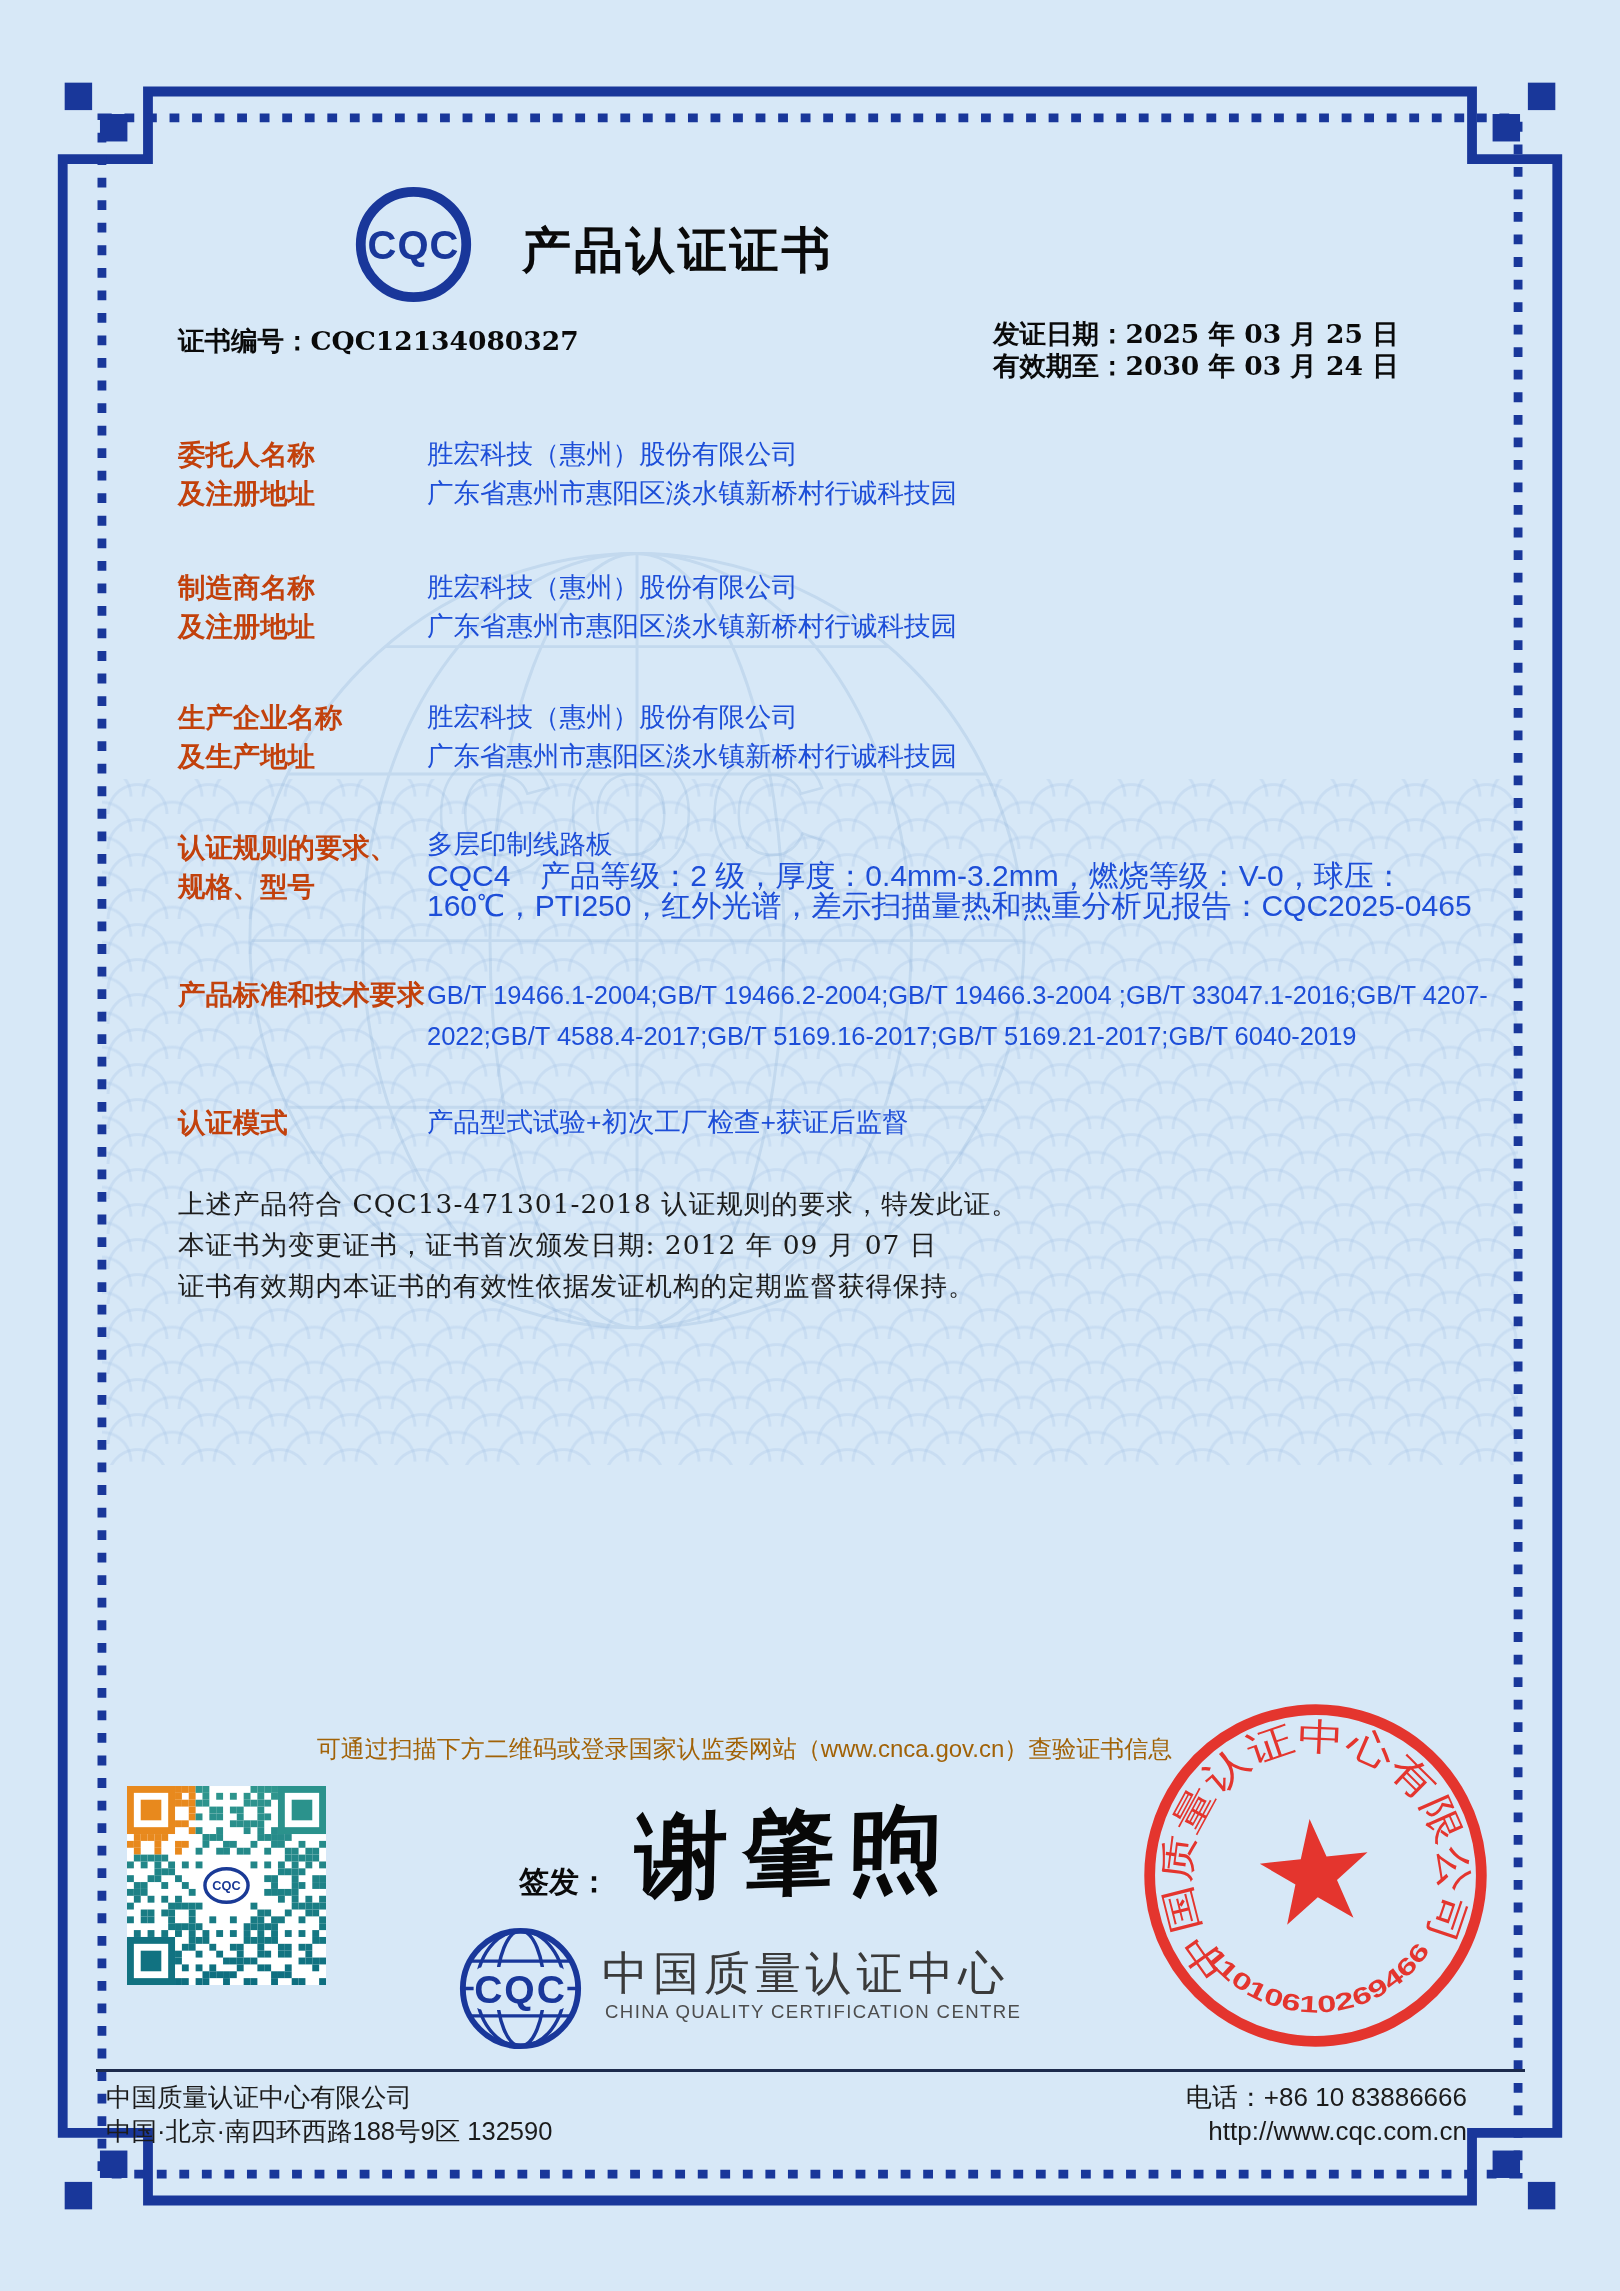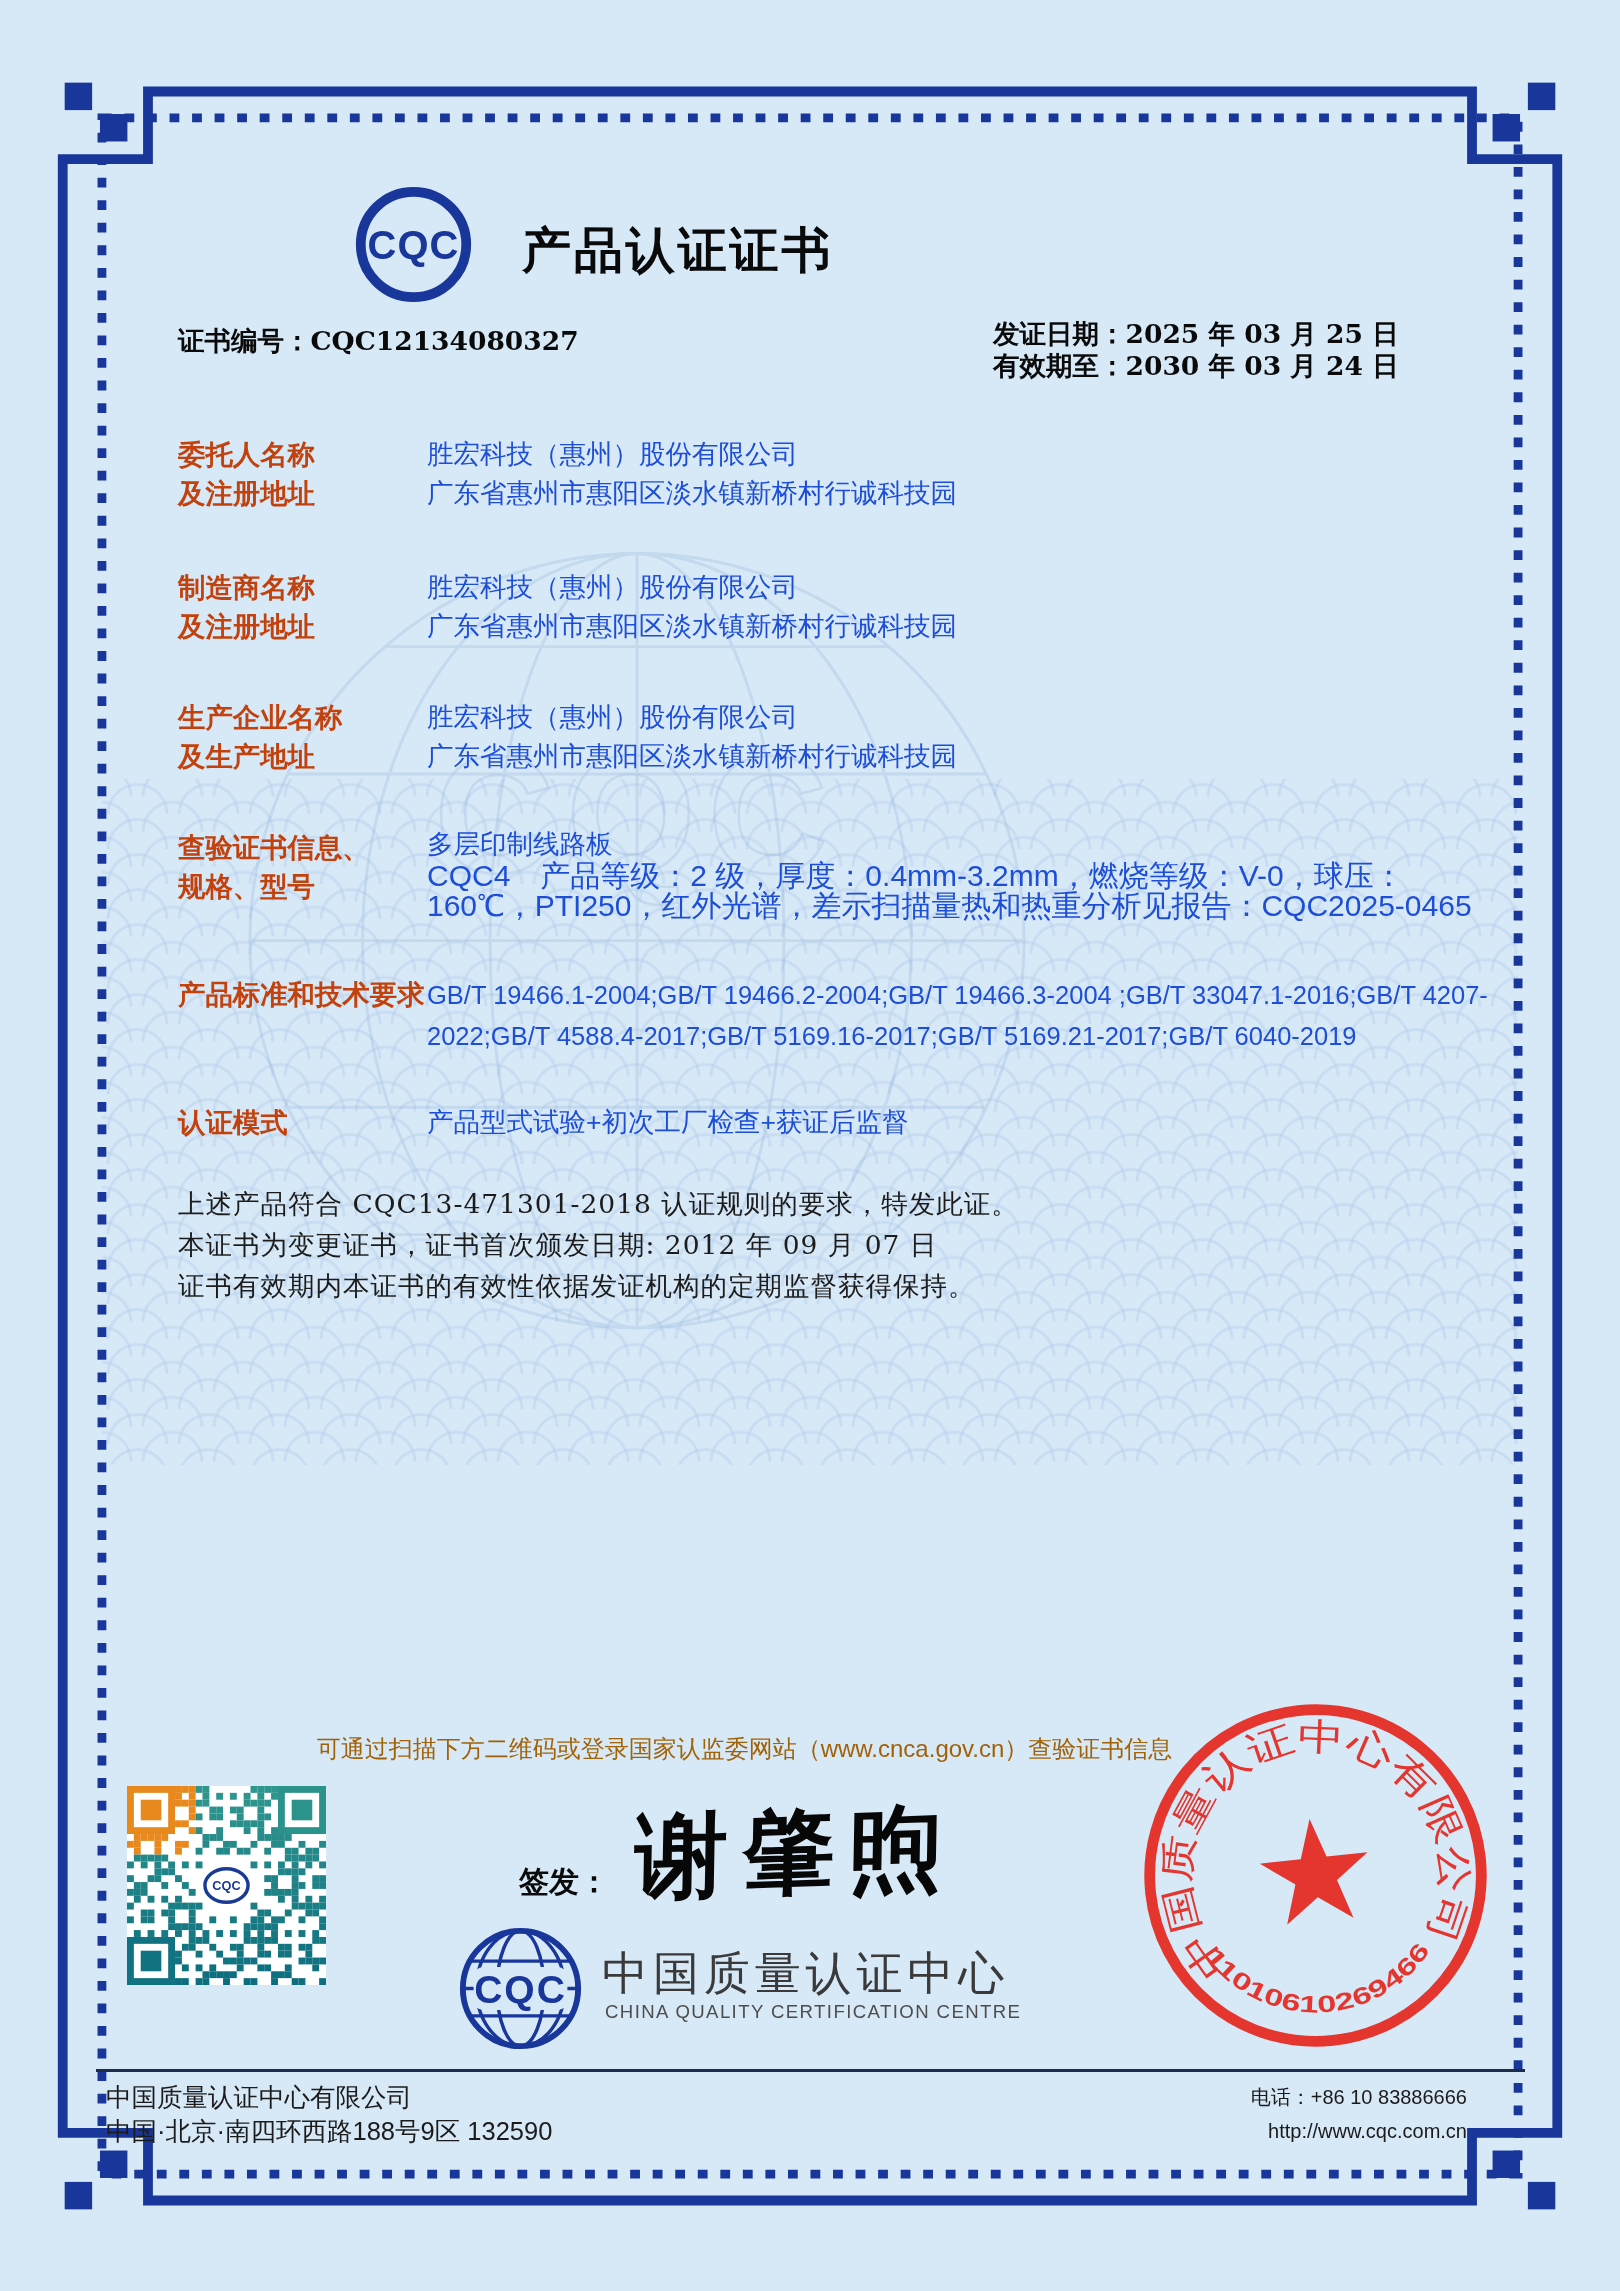--- a/index.html
+++ b/index.html
@@ -48,21 +48,21 @@
     transform:rotate(-2deg) skewX(-3deg);}
 
   .org-globe{position:absolute;left:457px;top:1925px;}
   .org-cn{position:absolute;left:602px;top:1943px;font-size:46px;letter-spacing:4.9px;color:#3a3a3a;}
   .org-en{position:absolute;left:605px;top:2001px;font-size:18.6px;font-weight:normal;letter-spacing:1.4px;color:#4d4d4d;}
 
   .seal{position:absolute;left:1134px;top:1694px;opacity:.92;transform:rotate(-6deg);}
 
   .footer-divider{position:absolute;left:96px;top:2069px;width:1429px;height:2.9px;background:#1d2b4c;}
   .footer-left{position:absolute;left:106px;top:2080px;font-size:25.5px;line-height:34px;color:#1b1b1b;}
-  .footer-right{position:absolute;right:153px;top:2080px;font-size:20px;line-height:34px;color:#1b1b1b;text-align:right;}
+  .footer-right{position:absolute;right:153px;top:2080px;font-size:26px;line-height:34px;color:#1b1b1b;text-align:right;}
 
   
   .scales{
     position:absolute;left:102px;top:779px;width:1416px;height:686px;
     background:
       radial-gradient(circle at 50% 100%, rgba(125,165,215,0) 55%, rgba(125,165,215,.28) 57%, rgba(125,165,215,.28) 61%, rgba(125,165,215,0) 63%) 0 0/71px 35px,
       radial-gradient(circle at 50% 100%, rgba(125,165,215,0) 55%, rgba(125,165,215,.28) 57%, rgba(125,165,215,.28) 61%, rgba(125,165,215,0) 63%) 35px 17.6px/71px 35px;
     opacity:.55;
   }
   .watermark{position:absolute;left:196px;top:480px;opacity:.5;}
@@ -144,21 +144,21 @@
       <div>及生产地址</div>
     </div>
     <div class="val">
       <div>胜宏科技（惠州）股份有限公司</div>
       <div>广东省惠州市惠阳区淡水镇新桥村行诚科技园</div>
     </div>
   </div>
 
   <div class="row" style="top:828px">
     <div class="lbl">
-      <div>查验证书信息、</div>
+      <div>认证规则的要求、</div>
       <div>规格、型号</div>
     </div>
     <div class="val">
       <div style="line-height:33px">多层印制线路板</div>
       <div class="para">CQC4　产品等级：2 级，厚度：0.4mm-3.2mm，燃烧等级：V-0，球压：160℃，PTI250，红外光谱，差示扫描量热和热重分析见报告：CQC2025-0465</div>
     </div>
   </div>
 
   <div class="row" style="top:975px">
     <div class="lbl">

